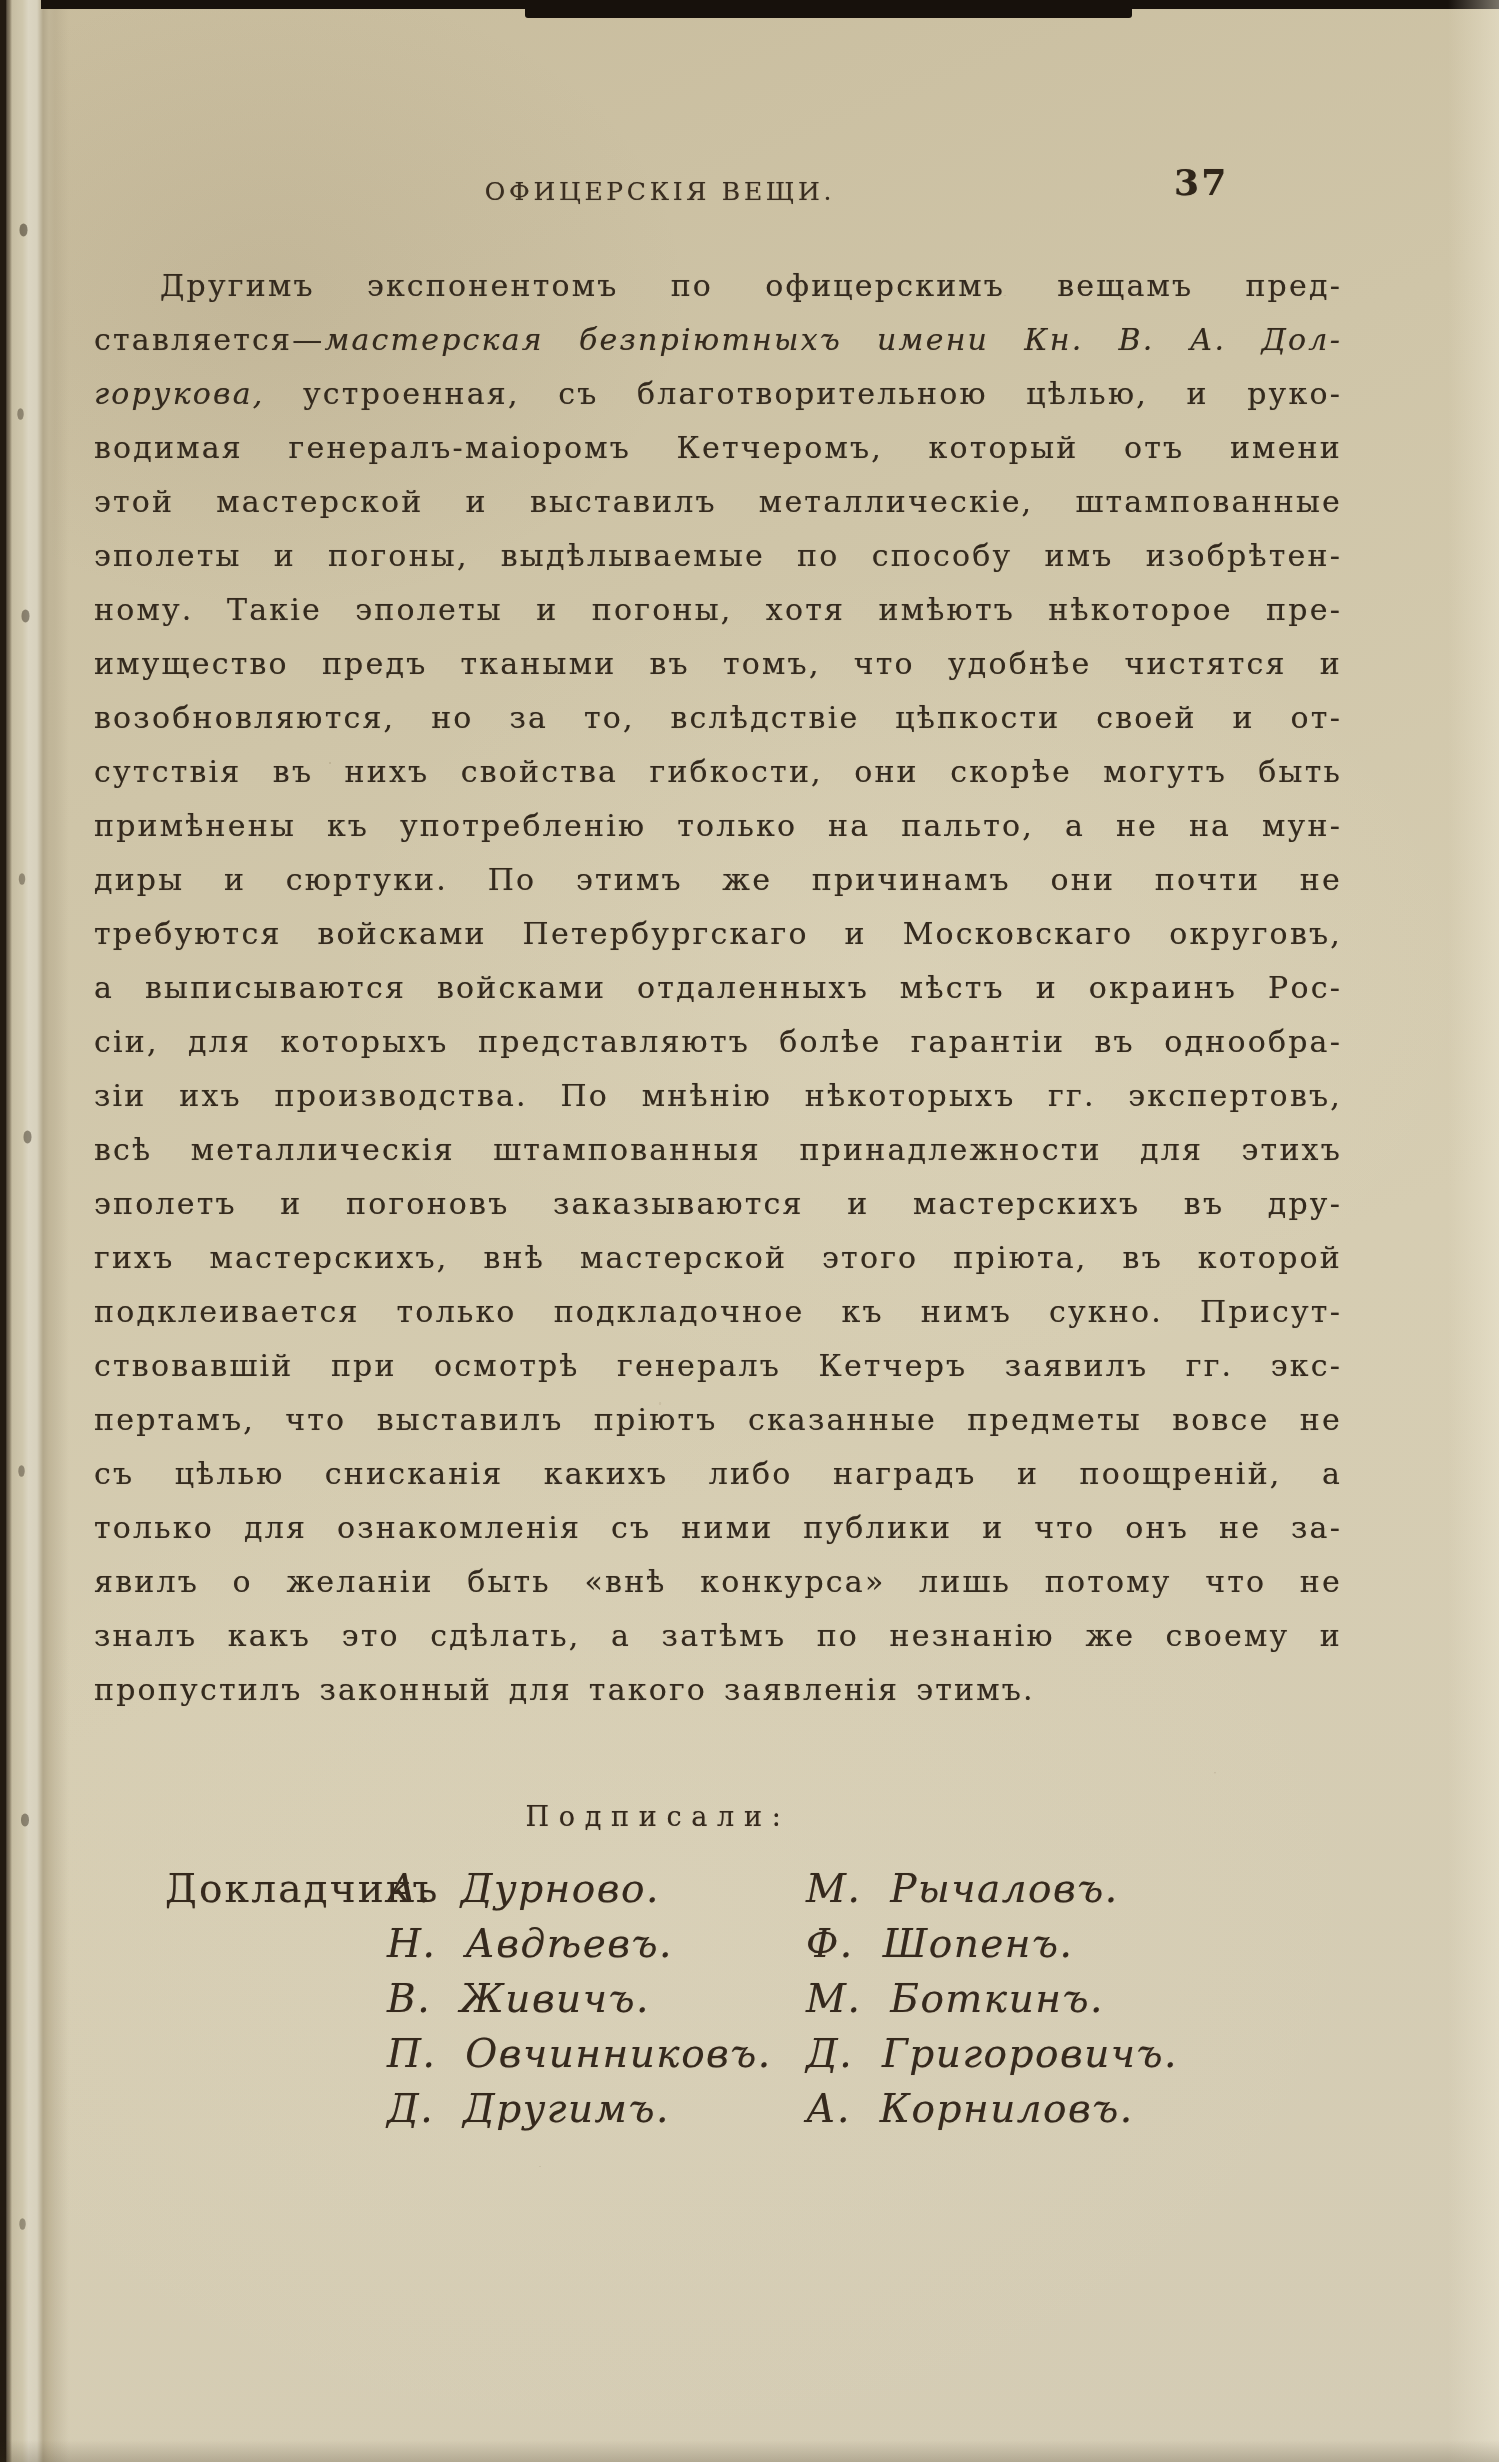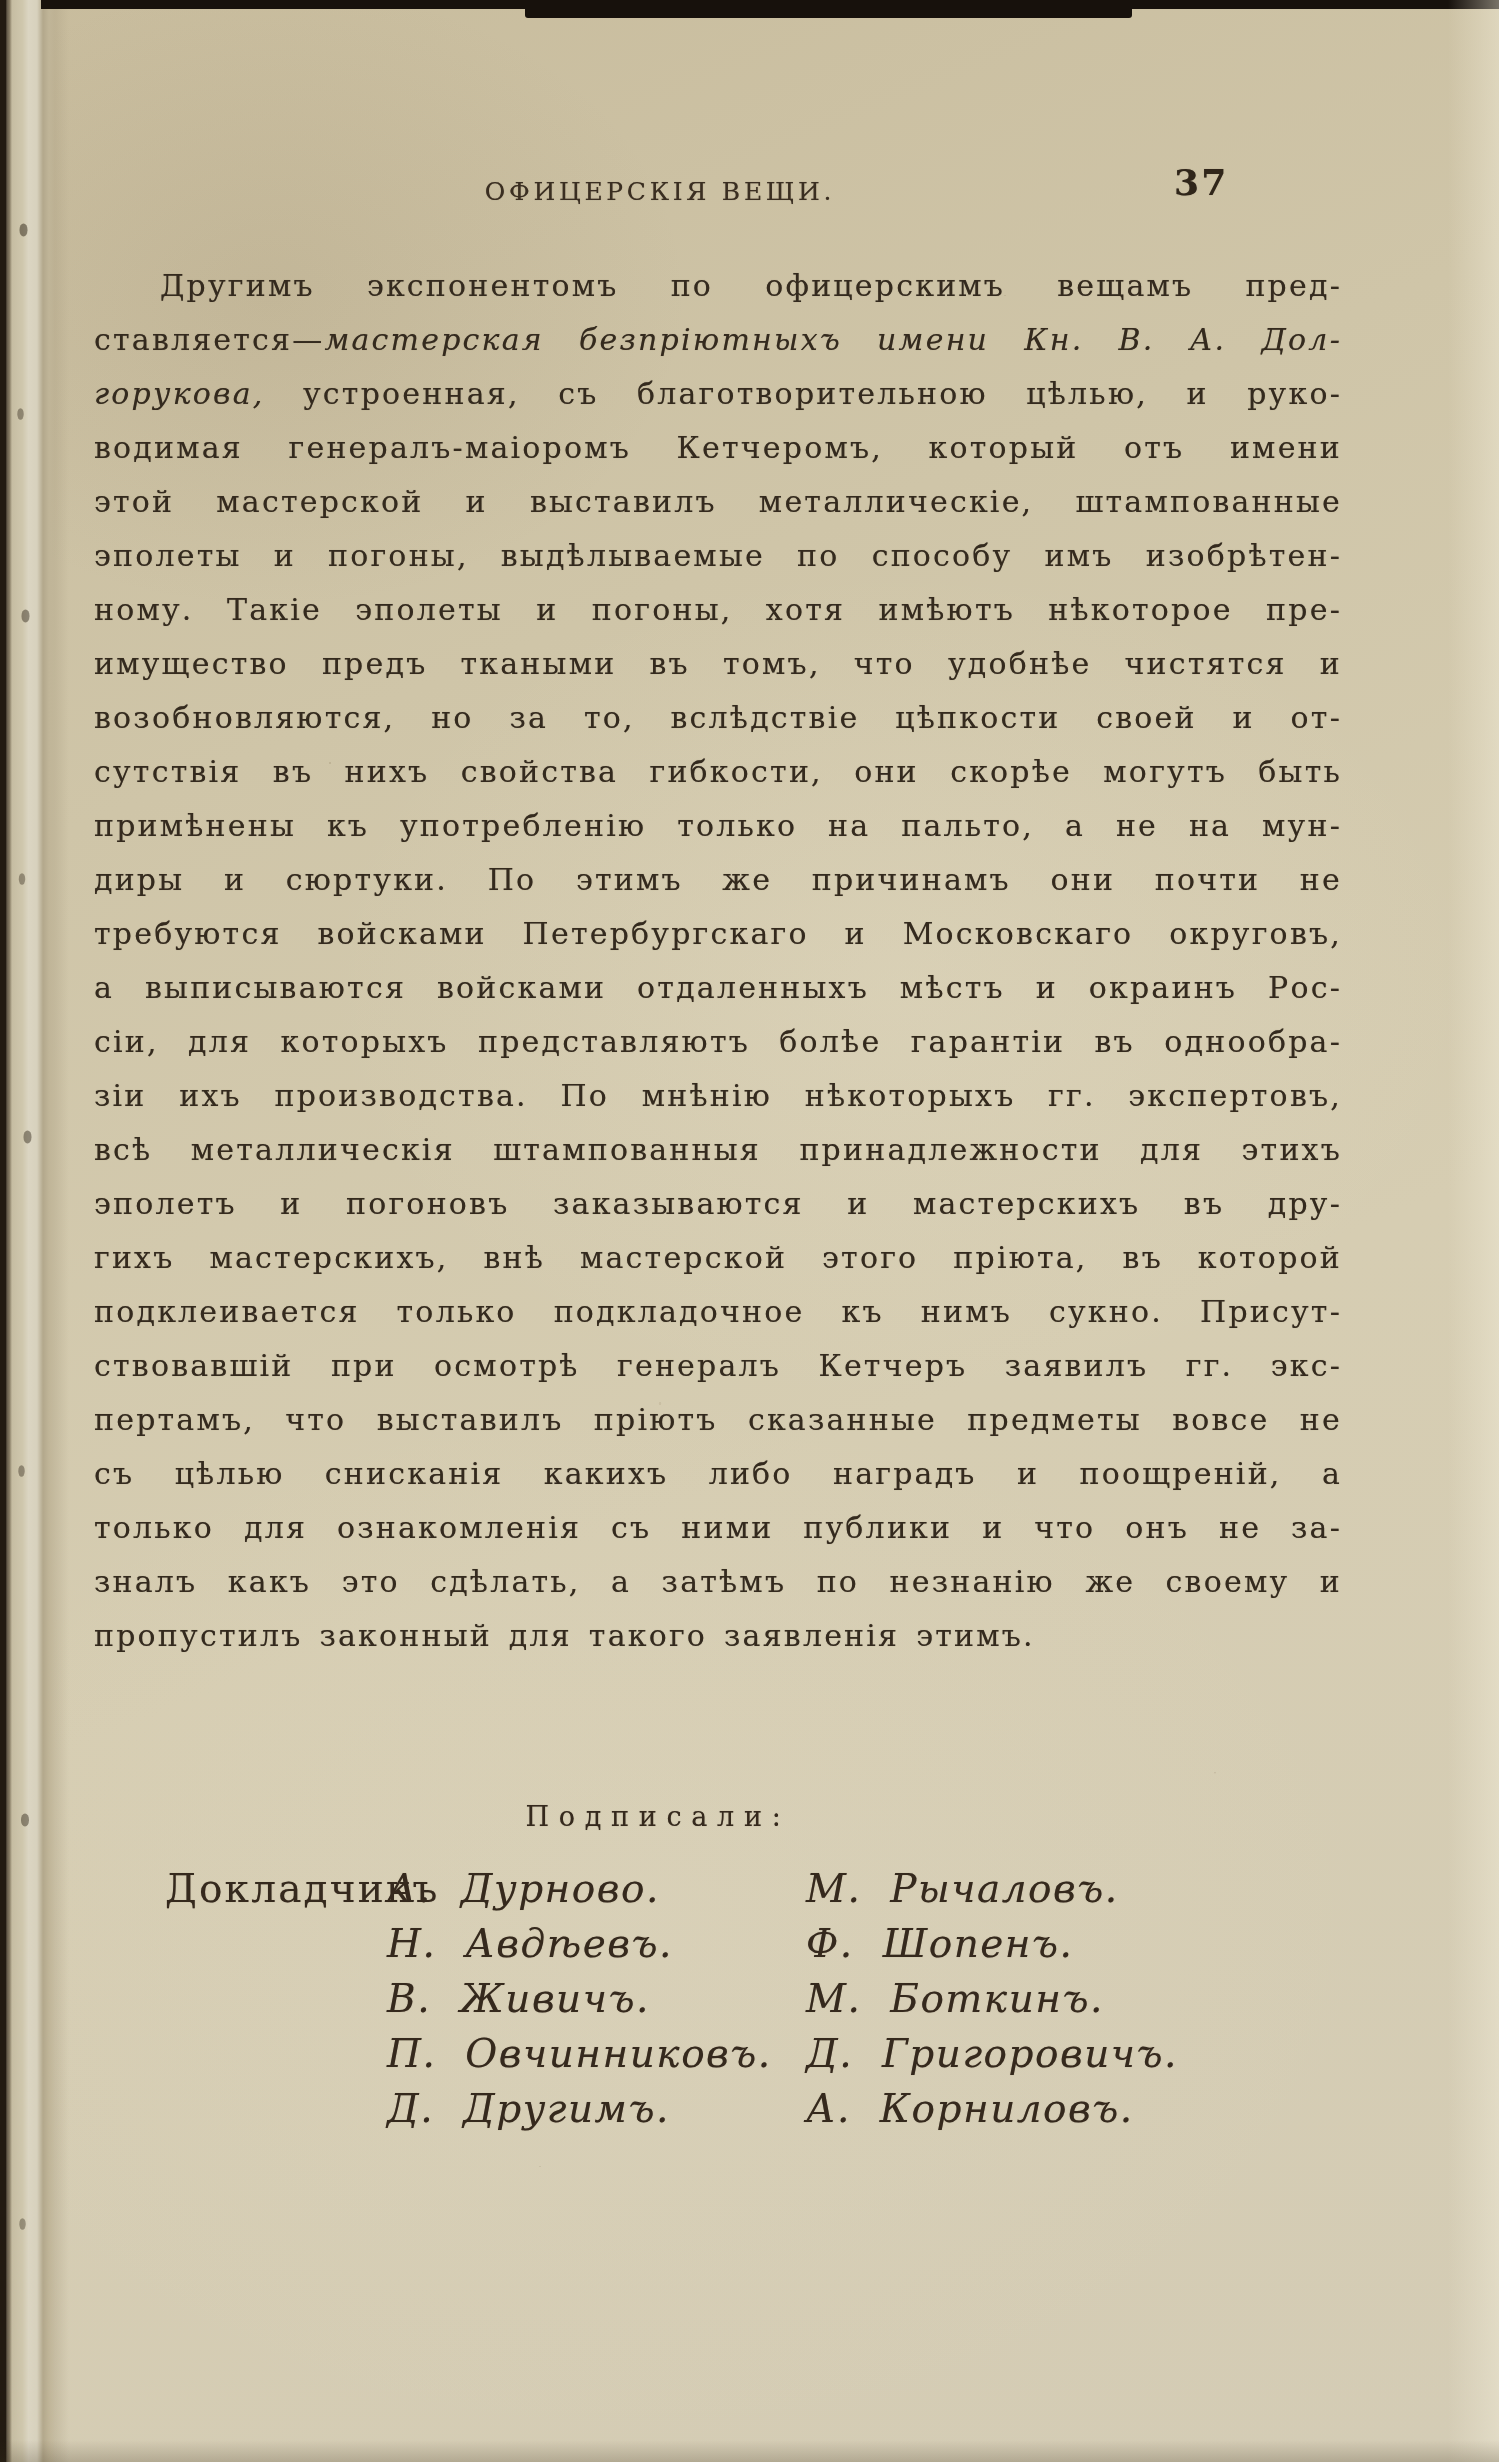--- a/index.html
+++ b/index.html
@@ -110,20 +110,21 @@
       <div class="tline"><span>сіи, для которыхъ представляютъ болѣе гарантіи въ однообра-</span></div>
       <div class="tline"><span>зіи ихъ производства. По мнѣнію нѣкоторыхъ гг. экспертовъ,</span></div>
       <div class="tline"><span>всѣ металлическія штампованныя принадлежности для этихъ</span></div>
       <div class="tline"><span>эполетъ и погоновъ заказываются и мастерскихъ въ дру-</span></div>
       <div class="tline"><span>гихъ мастерскихъ, внѣ мастерской этого пріюта, въ которой</span></div>
       <div class="tline"><span>подклеивается только подкладочное къ нимъ сукно. Присут-</span></div>
       <div class="tline"><span>ствовавшій при осмотрѣ генералъ Кетчеръ заявилъ гг. экс-</span></div>
       <div class="tline"><span>пертамъ, что выставилъ пріютъ сказанные предметы вовсе не</span></div>
       <div class="tline"><span>съ цѣлью снисканія какихъ либо наградъ и поощреній, а</span></div>
       <div class="tline"><span>только для ознакомленія съ ними публики и что онъ не за-</span></div>
+      <div class="tline"><span>явилъ о желаніи быть «внѣ конкурса» лишь потому что не</span></div>
       <div class="tline"><span>зналъ какъ это сдѣлать, а затѣмъ по незнанію же своему и</span></div>
       <div class="tline nj"><span>пропустилъ законный для такого заявленія этимъ.</span></div>
     </div>
 
   <div class="sig-heading">Подписали:</div>
   <div class="sig-col left">
       <div class="sig-row"><span class="sig-role">Докладчикъ</span><span class="sig-name">А. Дурново.</span></div>
       <div class="sig-row"><span class="sig-role"></span><span class="sig-name">Н. Авдѣевъ.</span></div>
       <div class="sig-row"><span class="sig-role"></span><span class="sig-name">В. Живичъ.</span></div>
       <div class="sig-row"><span class="sig-role"></span><span class="sig-name">П. Овчинниковъ.</span></div>

